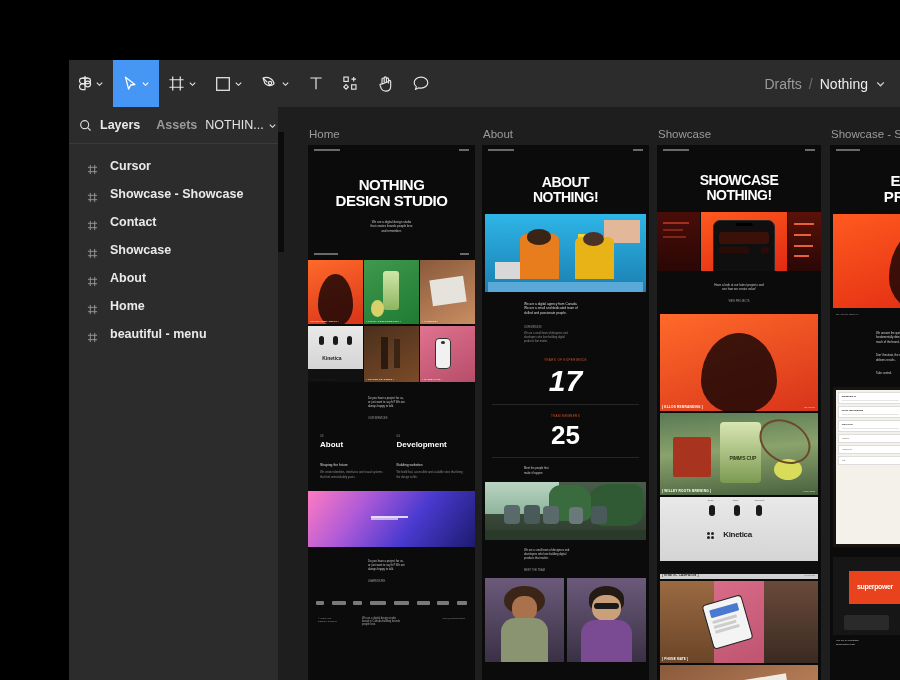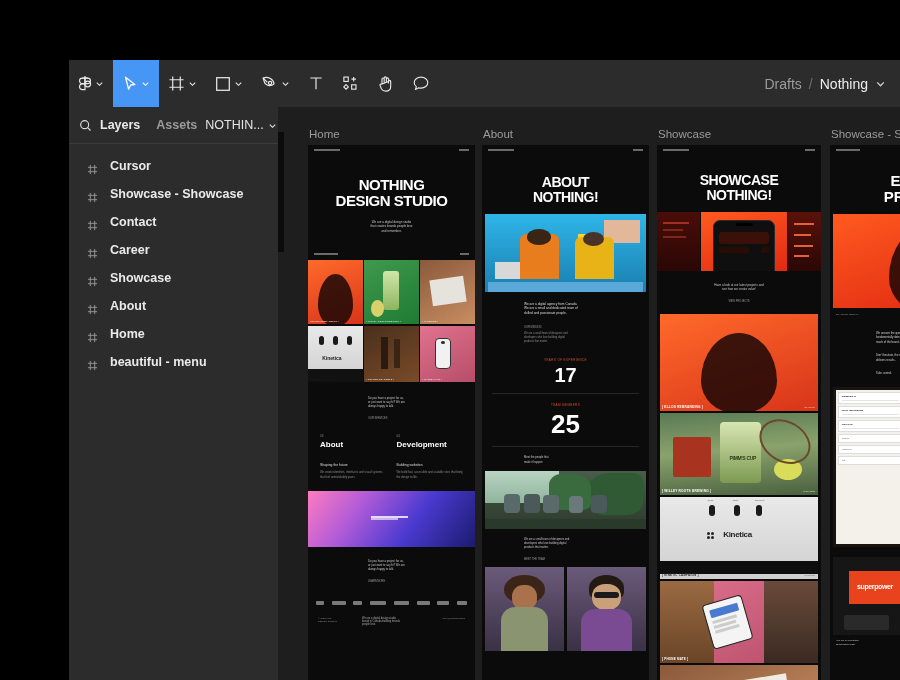--- a/index.html
+++ b/index.html
@@ -368,21 +368,21 @@
 We are a small and dedicated team of
 skilled and passionate people.</div>
 
           <div style="margin:10px 0 0 42px;font-size:2.6px;color:#9b9b9b;">OUR MISSION</div>
           <div style="margin:3px 0 0 42px;font-size:2.6px;color:#8d8d8d;white-space:pre-line;line-height:1.6;">We are a small team of designers and
 developers who love building digital
 products that matter.</div>
 
           <div style="margin-top:14px;padding:0 10px;">
             <div class="stat-l">YEARS OF EXPERIENCE</div>
-            <div class="stat" style="font-size:20px;">17</div>
+            <div class="stat" style="font-size:30px;font-style:italic;">17</div>
             <div style="height:1px;background:#262626;margin:6px 0 9px 0;"></div>
             <div class="stat-l">TEAM MEMBERS</div>
             <div class="stat" style="font-size:26px;">25</div>
             <div style="height:1px;background:#262626;margin:6px 0 0 0;"></div>
           </div>
 
           <div class="cap" style="margin:9px 0 0 42px;text-align:left;white-space:pre-line;font-size:2.7px;">Meet the people that
 make it happen</div>
 
           <div class="ph b9" style="height:58px;margin:6px 3px 0 3px;">
@@ -624,51 +624,43 @@
               </svg>
           </span>
           <span class="lname">Contact</span>
         </div>
         <div class="layer">
           <span class="hash">
             <svg viewBox="0 0 12 12" fill="none" stroke="#9a9a9a" stroke-width="1">
                 <path d="M3.6 1v10M8.4 1v10M1 3.6h10M1 8.4h10"></path>
               </svg>
           </span>
-          <span class="lname">Career</span>
+          <span class="lname">Showcase</span>
         </div>
         <div class="layer">
           <span class="hash">
             <svg viewBox="0 0 12 12" fill="none" stroke="#9a9a9a" stroke-width="1">
                 <path d="M3.6 1v10M8.4 1v10M1 3.6h10M1 8.4h10"></path>
               </svg>
           </span>
-          <span class="lname">Showcase</span>
+          <span class="lname">About</span>
         </div>
         <div class="layer">
           <span class="hash">
             <svg viewBox="0 0 12 12" fill="none" stroke="#9a9a9a" stroke-width="1">
                 <path d="M3.6 1v10M8.4 1v10M1 3.6h10M1 8.4h10"></path>
               </svg>
           </span>
-          <span class="lname">About</span>
+          <span class="lname">Home</span>
         </div>
         <div class="layer">
           <span class="hash">
             <svg viewBox="0 0 12 12" fill="none" stroke="#9a9a9a" stroke-width="1">
                 <path d="M3.6 1v10M8.4 1v10M1 3.6h10M1 8.4h10"></path>
               </svg>
           </span>
-          <span class="lname">Home</span>
-        </div>
-        <div class="layer">
-          <span class="hash">
-            <svg viewBox="0 0 12 12" fill="none" stroke="#9a9a9a" stroke-width="1">
-                <path d="M3.6 1v10M8.4 1v10M1 3.6h10M1 8.4h10"></path>
-              </svg>
-          </span>
           <span class="lname">beautiful - menu</span>
         </div>
       </div>
     </div>
 
   </div>
 </div>
 
 </body></html>

